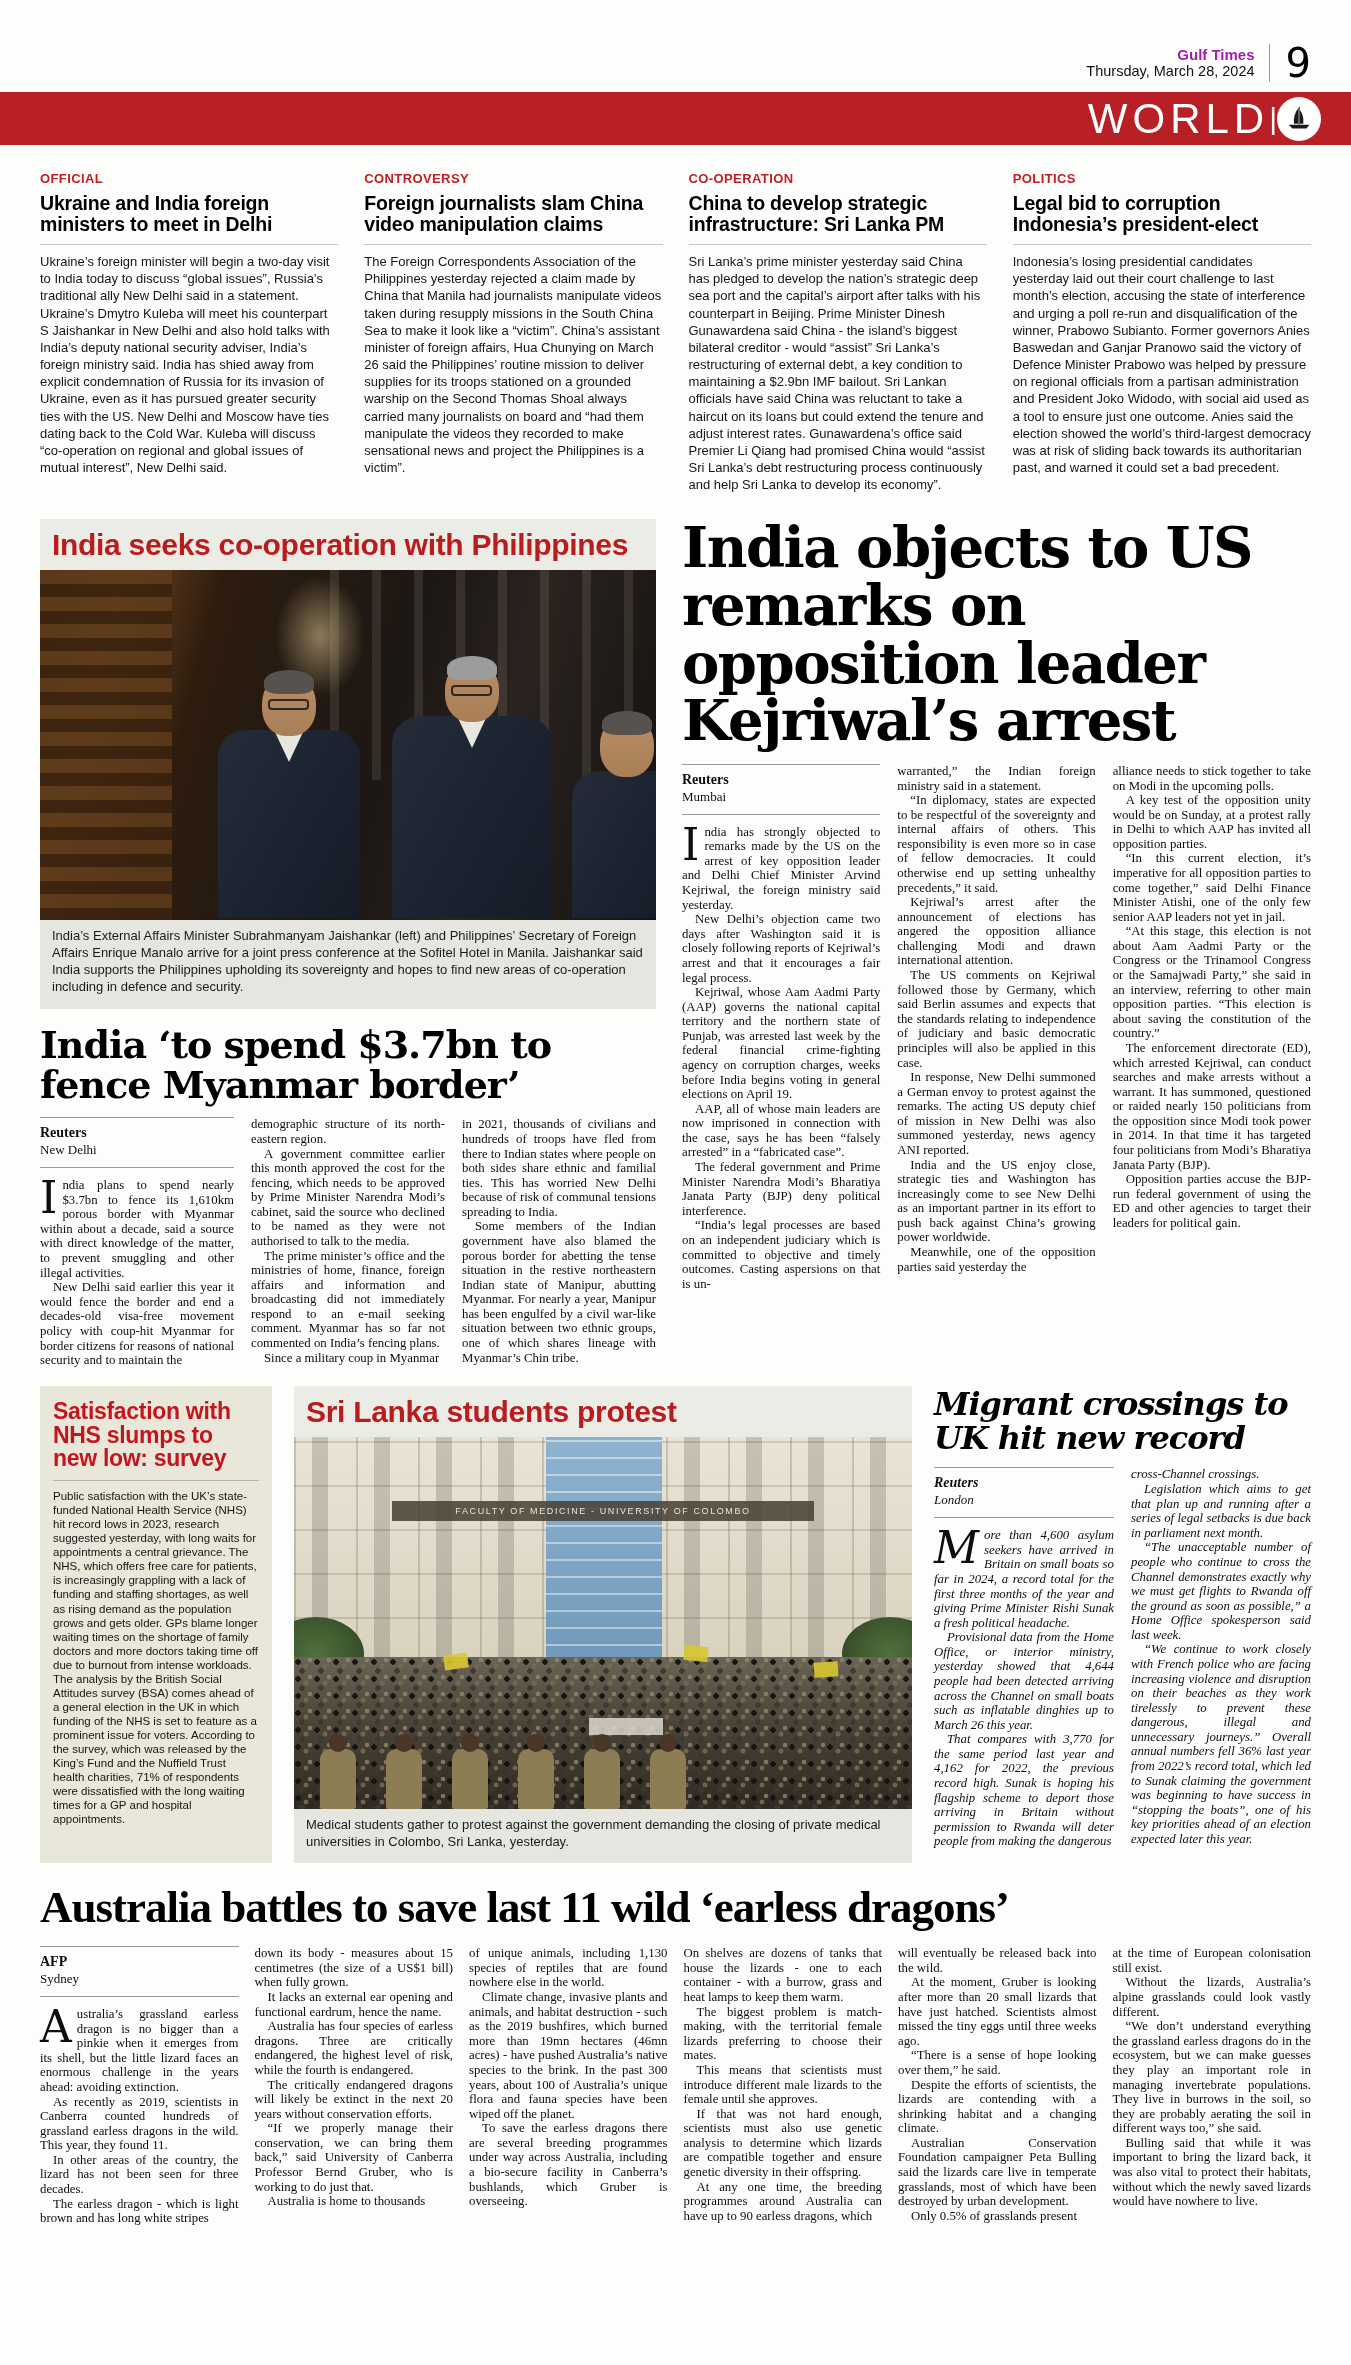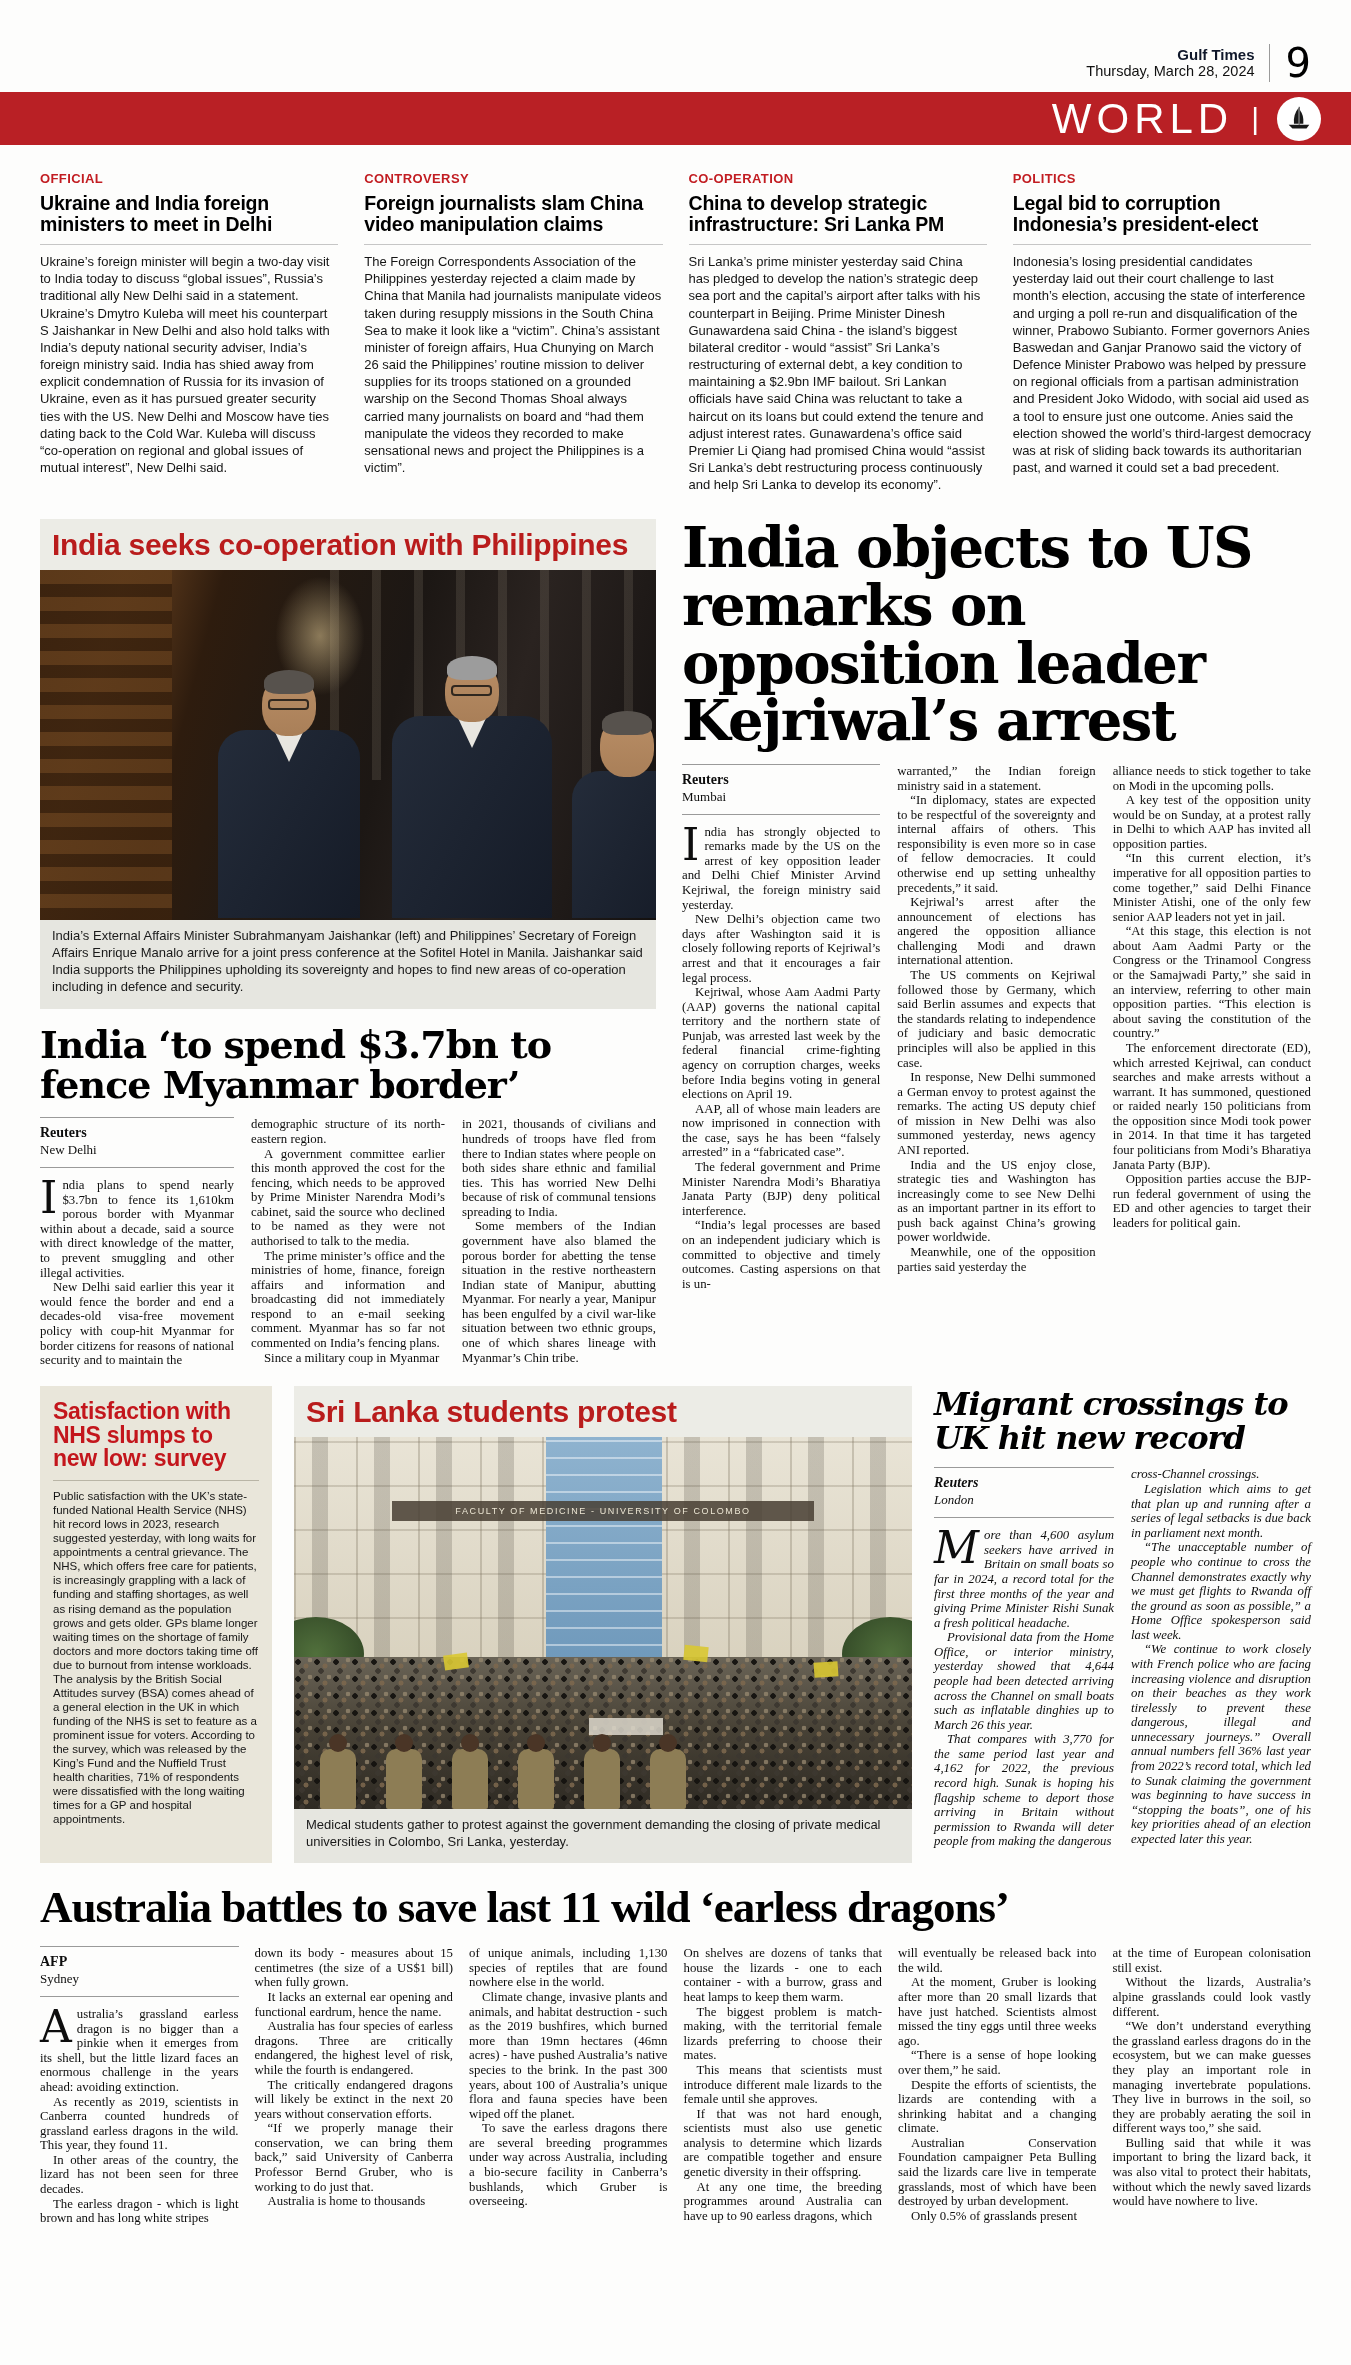--- a/index.html
+++ b/index.html
@@ -3,28 +3,28 @@
 <meta charset="utf-8">
 <style>
   * { box-sizing: border-box; margin: 0; padding: 0; }
   html,body { background:#ffffff; }
   body { width:1351px; font-family:"Liberation Sans", sans-serif; color:#111; }
   .page { width:1351px; min-height:2365px; background:#fdfdfc; overflow:hidden; }
 
   
   .masthead { display:flex; justify-content:flex-end; align-items:center; padding:44px 40px 10px; }
   .mh-text { text-align:right; line-height:1.15; }
-  .paper-name { font-weight:bold; font-size:15px; color:#0f172a; }
+  .paper-name { font-weight:bold; font-size:15px; color:#a21caf; }
   .paper-date { font-size:14.5px; color:#111; }
   .page-num { font-size:40px; font-weight:400; color:#000; padding-left:16px; margin-left:14px;
               border-left:1px solid #9a9a9a; line-height:0.95; font-family:"DejaVu Sans",sans-serif; }
 
   
   .world-banner { height:53px; background:#b92025; display:flex; align-items:center;
-                  justify-content:flex-end; padding:0 30px; gap:18px; }
+                  justify-content:flex-end; padding:0 30px; }
   .world-title { color:#fff; font-size:42px; font-weight:200; letter-spacing:5px;
                  font-family:"Liberation Sans",sans-serif; line-height:1; }
   .banner-sep { color:#fff; font-size:30px; font-weight:200; }
   .banner-logo { width:44px; height:44px; border-radius:50%; background:#fff;
                  display:flex; align-items:center; justify-content:center; }
 
   
   .briefs { display:flex; gap:26px; padding:26px 40px 18px; }
   .brief { flex:1; min-width:0; }
   .kicker { color:#c21d22; font-weight:bold; font-size:13px; letter-spacing:.4px; }

